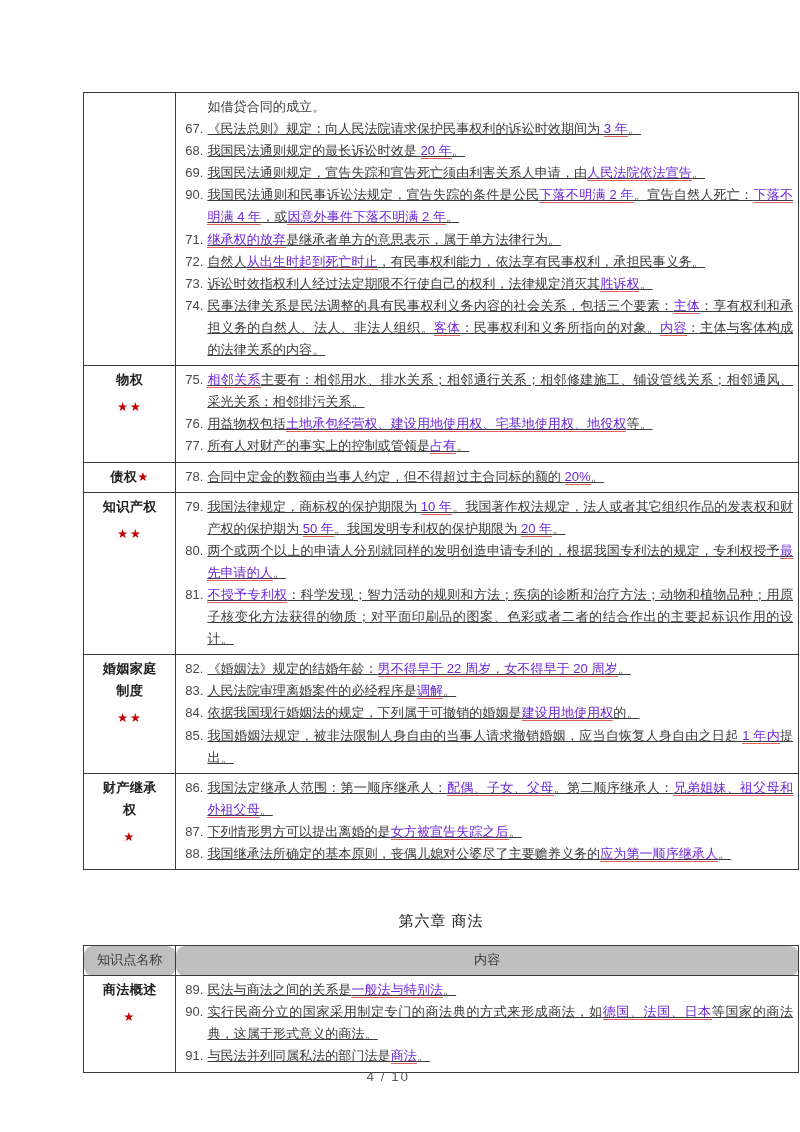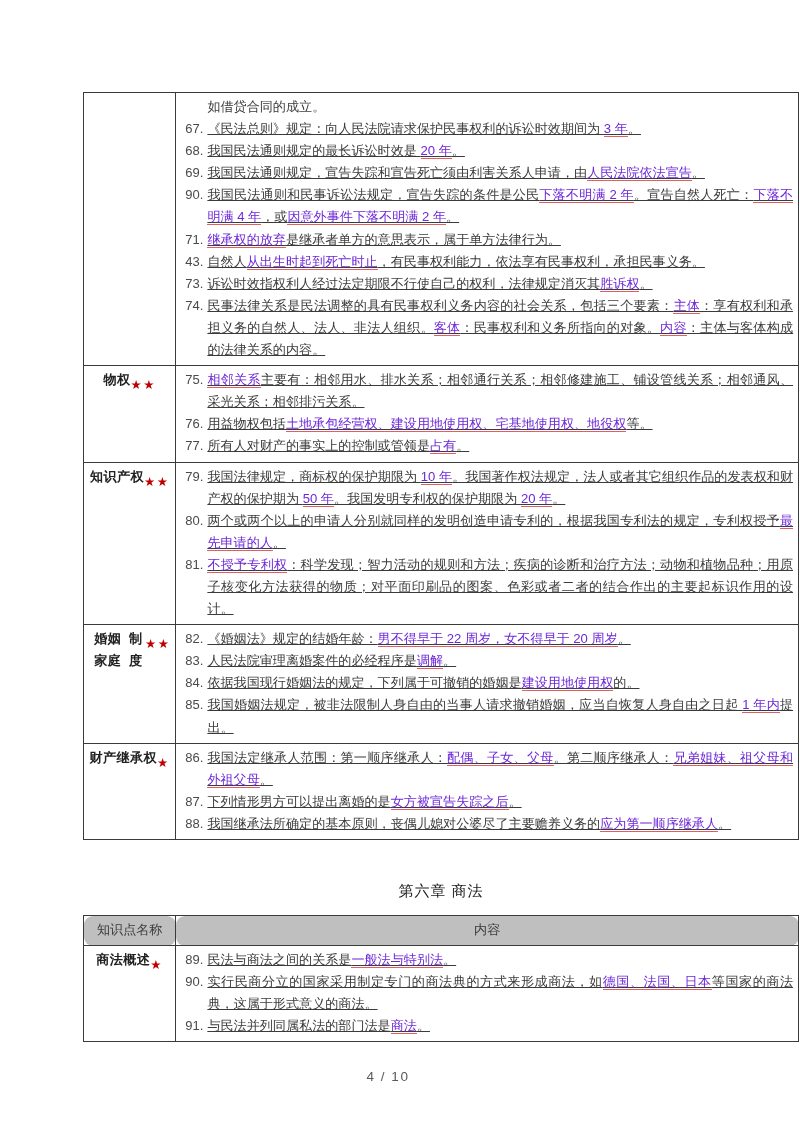--- a/index.html
+++ b/index.html
@@ -42,21 +42,21 @@
   .col-label {
     width: 92px;
     text-align: center;
     vertical-align: middle;
   }
   .col-content {
     width: 620px;
   }
   .label-box {
     display: flex;
-    flex-direction: row;
+    flex-direction: column;
     justify-content: center;
     height: 100%;
   }
   .label-text {
     font-weight: bold;
     font-size: 13.1px;
     line-height: 22px;
     color: #222222;
     letter-spacing: 0.4px;
   }
@@ -163,38 +163,50 @@
             <div class="label-box"></div>
           </td>
           <td class="col-content">
             <div class="cont-line">如借贷合同的成立。</div>
             <ol class="items">
               <li><span class="num">67.</span><span>《民法总则》规定：向人民法院请求保护民事权利的诉讼时效期间为 <span class="hl">3 年</span>。</span></li>
               <li><span class="num">68.</span><span>我国民法通则规定的最长诉讼时效是 <span class="hl">20 年</span>。</span></li>
               <li><span class="num">69.</span><span>我国民法通则规定，宣告失踪和宣告死亡须由利害关系人申请，由<span class="hl">人民法院依法宣告</span>。</span></li>
               <li><span class="num">90.</span><span>我国民法通则和民事诉讼法规定，宣告失踪的条件是公民<span class="hl">下落不明满 2 年</span>。宣告自然人死亡：<span class="hl">下落不明满 4 年</span>，或<span class="hl">因意外事件下落不明满 2 年</span>。</span></li>
               <li><span class="num">71.</span><span><span class="hl">继承权的放弃</span>是继承者单方的意思表示，属于单方法律行为。</span></li>
-              <li><span class="num">43.</span><span>自然人<span class="hl">从出生时起到死亡时止</span>，有民事权利能力，依法享有民事权利，承担民事义务。</span></li>
+              <li><span class="num">72.</span><span>自然人<span class="hl">从出生时起到死亡时止</span>，有民事权利能力，依法享有民事权利，承担民事义务。</span></li>
               <li><span class="num">73.</span><span>诉讼时效指权利人经过法定期限不行使自己的权利，法律规定消灭其<span class="hl">胜诉权</span>。</span></li>
               <li><span class="num">74.</span><span>民事法律关系是民法调整的具有民事权利义务内容的社会关系，包括三个要素：<span class="hl">主体</span>：享有权利和承担义务的自然人、法人、非法人组织。<span class="hl">客体</span>：民事权利和义务所指向的对象。<span class="hl">内容</span>：主体与客体构成的法律关系的内容。</span></li>
             </ol>
           </td>
         </tr>
         <tr>
           <td class="col-label">
             <div class="label-box">
               <div class="label-text">物权</div>
               <div class="stars">★★</div>
             </div>
           </td>
           <td class="col-content">
             <ol class="items">
               <li><span class="num">75.</span><span><span class="hl">相邻关系</span>主要有：相邻用水、排水关系；相邻通行关系；相邻修建施工、铺设管线关系；相邻通风、采光关系；相邻排污关系。</span></li>
               <li><span class="num">76.</span><span>用益物权包括<span class="hl">土地承包经营权、建设用地使用权、宅基地使用权、地役权</span>等。</span></li>
               <li><span class="num">77.</span><span>所有人对财产的事实上的控制或管领是<span class="hl">占有</span>。</span></li>
+            </ol>
+          </td>
+        </tr>
+        <tr>
+          <td class="col-label">
+            <div class="label-box">
+              <div class="label-inline">债权<span class="stars-inline">★</span></div>
+            </div>
+          </td>
+          <td class="col-content">
+            <ol class="items">
+              <li><span class="num">78.</span><span>合同中定金的数额由当事人约定，但不得超过主合同标的额的 <span class="hl">20%</span>。</span></li>
             </ol>
           </td>
         </tr>
         <tr>
           <td class="col-label">
             <div class="label-box">
               <div class="label-text">知识产权</div>
               <div class="stars">★★</div>
             </div>
           </td>

